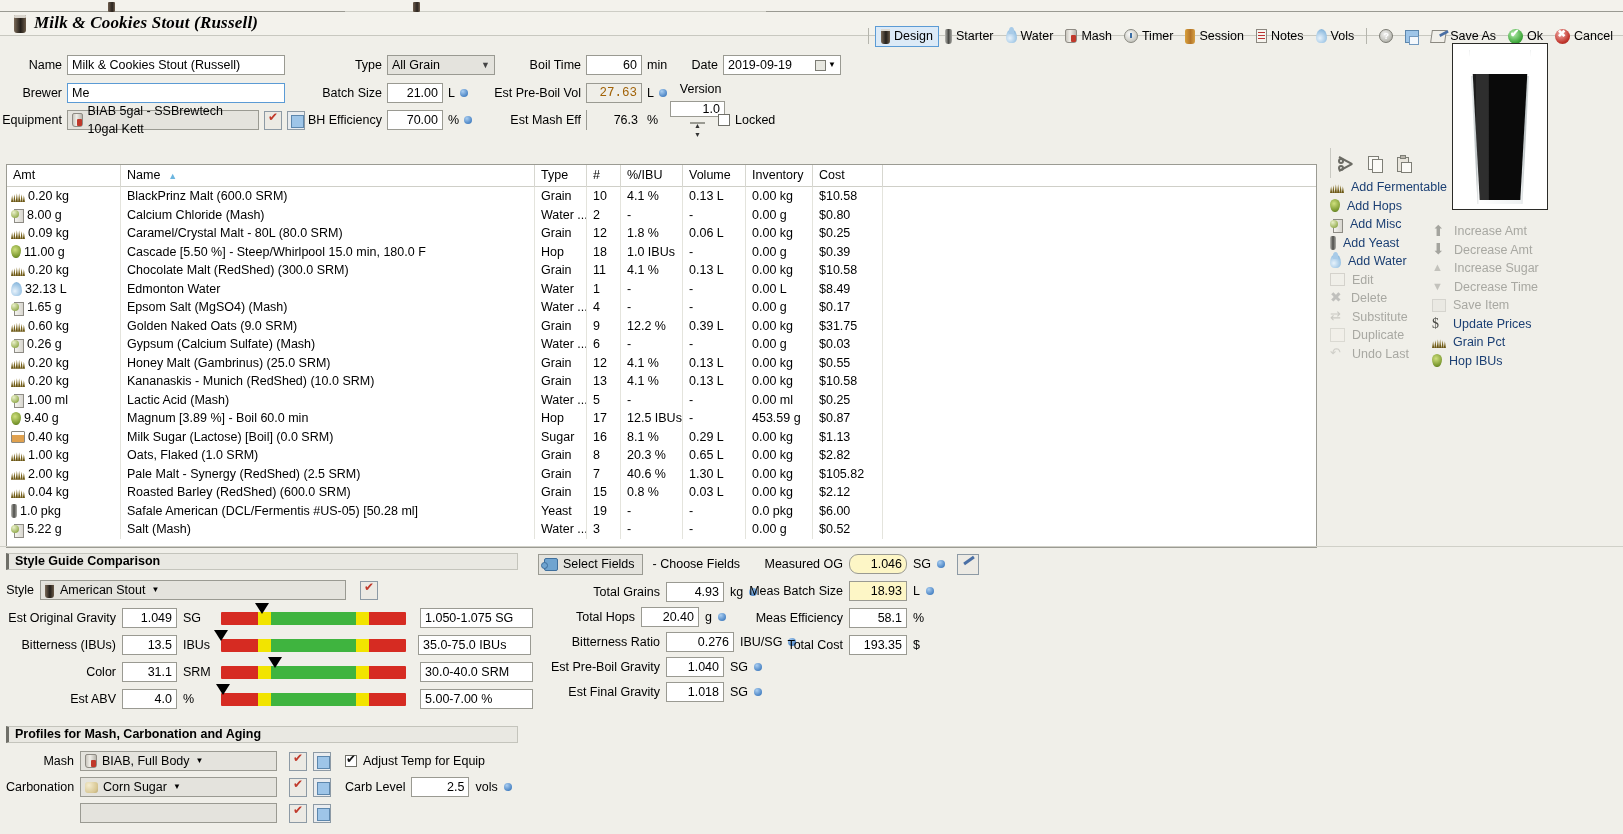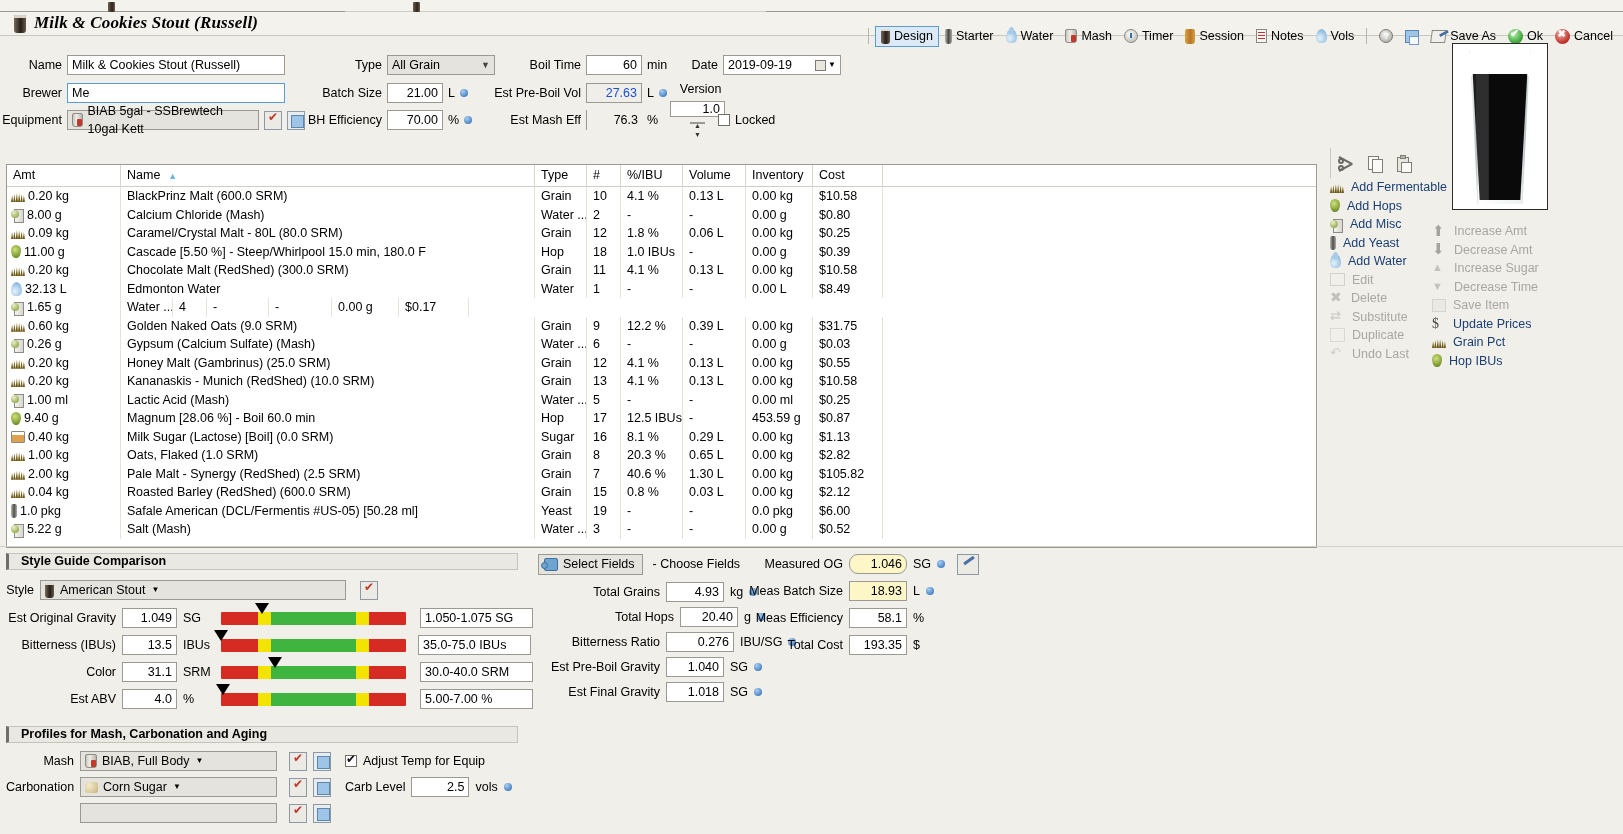--- a/index.html
+++ b/index.html
@@ -101,21 +101,21 @@
   .ic-yeast { width:6px; height:14px; background:linear-gradient(90deg,#bdbdb8,#4d4d49 50%,#adada8);
     border-radius:2px 2px 3px 3px; }
   .ic-sugar { width:14px; height:12px; background:linear-gradient(180deg,#fdfdfb 0 30%, #e0a14e 30% 100%);
     border:1px solid #8a8880; border-radius:1px; }
 
   
   .lbl { text-align:right; white-space:nowrap; }
   .inp { background:#fff; border:1px solid #9a9a92; height:20px; line-height:18px;
     font-size:12.5px; padding:0 4px; }
   .inp.num { text-align:right; }
-  .inp.ro { background:#efeee8; color:#1d4ed8; }
+  .inp.ro { background:#efeee8; color:#a16207;font-family:Liberation Mono, monospace; }
   .inp.yellow { background:#fdf6c6; }
   .inp.bordered-left { border-left:1px solid #9a9a92; border-top:none; border-right:none; border-bottom:none;
     background:transparent; }
   .combo { background:#e4e3dd; border:1px solid #9a9a92; height:20px; line-height:18px;
     padding:0 4px; display:flex; align-items:center; }
   .combo .arrow { margin-left:auto; font-size:9px; color:#444; }
   .bluedot { width:8px; height:8px; border-radius:50%; display:inline-block;
     background:radial-gradient(circle at 35% 30%, #a9cdf0, #4d86c6 70%, #2f6aa8); vertical-align:middle; }
   .btn-sm { width:18px; height:19px; border:1px solid #8d9aa5; background:#eceae4; display:inline-block; position:relative; }
   .btn-sm.chk:after { content:'\2714'; position:absolute; left:3px; top:-2px; color:#c0392b; font-size:12px; }
@@ -174,21 +174,21 @@
     background:linear-gradient(90deg,#cfd4d6 0 5%, #e9edee 8%, #b9c0c2 14%, #ffffff 18%, #eef1f2 82%, #b9c0c2 88%, #dfe4e5 94%, #c2c8ca 100%);
     clip-path: polygon(4% 0%, 96% 0%, 84% 100%, 16% 100%); }
   .glass-fill { position:absolute; left:18px; top:30px; width:58px; height:126px;
     background:linear-gradient(90deg,#1d1d1d 0 8%, #2e2e2e 9% 30%, #0a0a0a 31% 100%);
     clip-path: polygon(3% 0%, 97% 0%, 85% 100%, 15% 100%); }
   .glass-top { position:absolute; left:17px; top:6px; width:60px; height:26px; background:#fff; }
 
   
   .section { position:absolute; }
   .sec-head { height:17px; background:#e9e8e2; border:1px solid #c4c4bc; border-left:3px solid #6f6f68;
-    font-weight:bold; font-size:12.5px; padding-left:12px; line-height:15px; }
+    font-weight:bold; font-size:12.5px; padding-left:6px; line-height:15px; }
   .thinline { position:absolute; background:#d0d0c8; height:1px; }
 
   .srow { position:absolute; height:24px; display:flex; align-items:center; gap:6px; }
   .meter { width:185px; height:13px; position:relative;
     background: linear-gradient(90deg,
       #d62b22 0 20%,
       #f2e400 20% 27%,
       #3fb43f 27% 73%,
       #f2e400 73% 80%,
       #d62b22 80% 100%); border-radius:1px; }
@@ -451,20 +451,21 @@
           <div class="gc c-vol">-</div>
           <div class="gc c-inv">0.00 L</div>
           <div class="gc c-cost">$8.49</div>
           <div class="gc c-rest"></div>
         </div>
         <div class="grow">
           <div class="gc c-amt amt">
             <span class="ic ic-misc"></span>
             <span>1.65 g</span>
           </div>
+          <div class="gc c-name">Epsom Salt (MgSO4) (Mash)</div>
           <div class="gc c-type">Water ...</div>
           <div class="gc c-num">4</div>
           <div class="gc c-pct">-</div>
           <div class="gc c-vol">-</div>
           <div class="gc c-inv">0.00 g</div>
           <div class="gc c-cost">$0.17</div>
           <div class="gc c-rest"></div>
         </div>
         <div class="grow">
           <div class="gc c-amt amt">
@@ -534,21 +535,21 @@
           <div class="gc c-vol">-</div>
           <div class="gc c-inv">0.00 ml</div>
           <div class="gc c-cost">$0.25</div>
           <div class="gc c-rest"></div>
         </div>
         <div class="grow">
           <div class="gc c-amt amt">
             <span class="ic ic-hop"></span>
             <span>9.40 g</span>
           </div>
-          <div class="gc c-name">Magnum [28.06 %] - Boil 60.0 min</div>
+          <div class="gc c-name">Magnum [3.89 %] - Boil 60.0 min</div>
           <div class="gc c-type">Hop</div>
           <div class="gc c-num">17</div>
           <div class="gc c-pct">12.5 IBUs</div>
           <div class="gc c-vol">-</div>
           <div class="gc c-inv">453.59 g</div>
           <div class="gc c-cost">$0.87</div>
           <div class="gc c-rest"></div>
         </div>
         <div class="grow">
           <div class="gc c-amt amt">
@@ -839,21 +840,21 @@
     </div>
     <span style="margin-left:4px">- Choose Fields</span>
   </div>
   <div id="stats-left">
       <div class="srow" style="left: 538px; top: 580px;">
         <div class="lbl" style="width:122px">Total Grains</div>
         <input class="inp num" style="width: 58px;" value="4.93" readonly="">
         <span>kg</span>
         <span class="bluedot"></span>
       </div>
-      <div class="srow" style="left: 552px; top: 605px;">
+      <div class="srow" style="left: 513px; top: 605px;">
         <div class="lbl" style="width:122px">Total Hops</div>
         <input class="inp num" style="width: 58px;" value="20.40" readonly="">
         <span>g</span>
         <span class="bluedot"></span>
       </div>
       <div class="srow" style="left: 538px; top: 630px;">
         <div class="lbl" style="width:122px">Bitterness Ratio</div>
         <input class="inp num" style="width: 68px;" value="0.276" readonly="">
         <span>IBU/SG</span>
         <span class="bluedot"></span>

